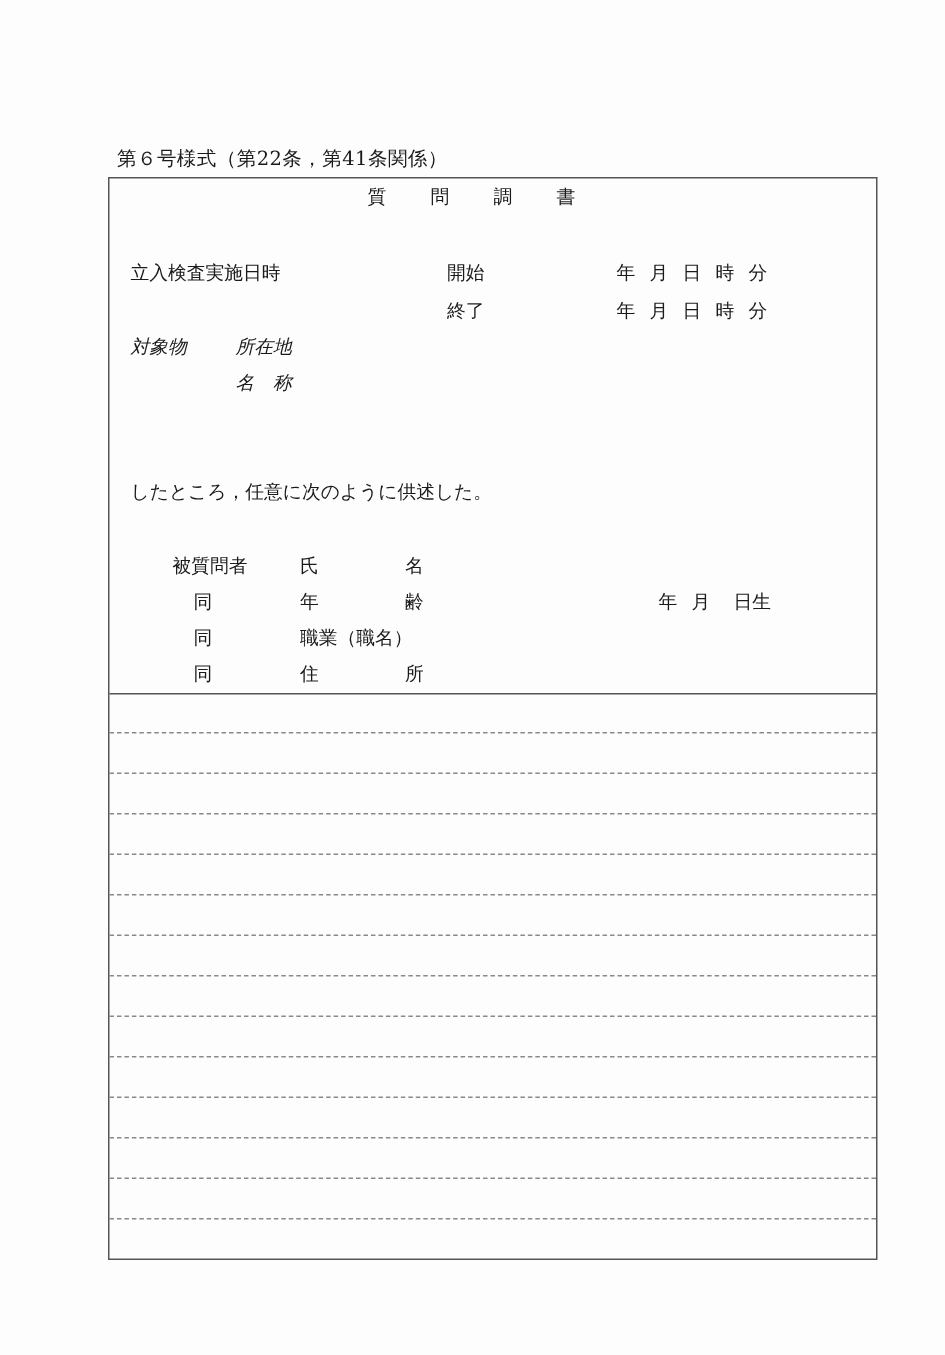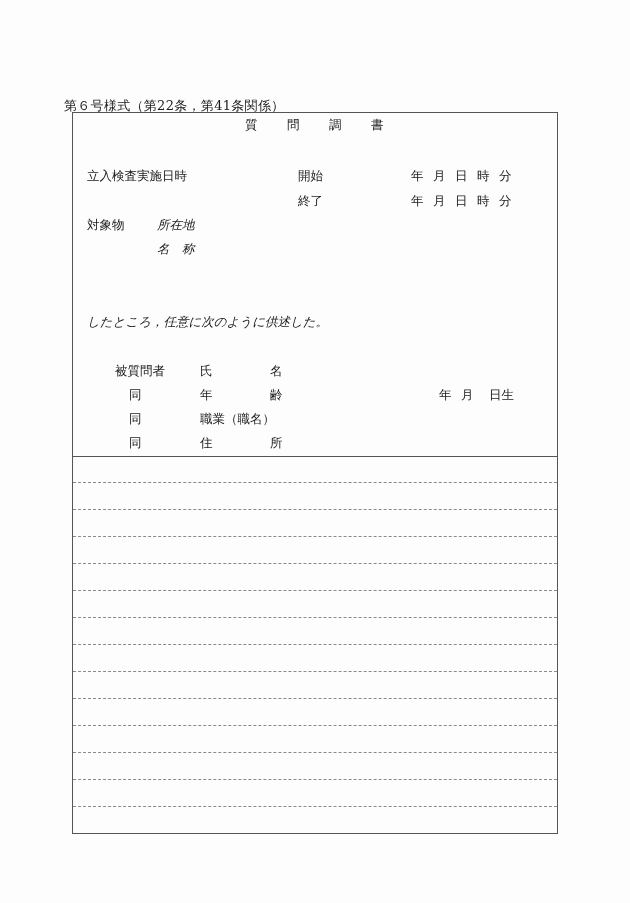--- a/index.html
+++ b/index.html
@@ -1,21 +1,21 @@
 <!DOCTYPE html>
 <html><head>
 <meta charset="utf-8">
 <style>
   html, body { margin:0; padding:0; }
   body { width:630px; height:903px; background:#fdfdfd; position:relative; overflow:hidden;
          font-family:"DejaVu Serif","Liberation Serif",serif; color:#1a1a1a; }
   .abs { position:absolute; white-space:nowrap; }
-  .form-header { left:64px; top:97px; font-size:13px; letter-spacing:0.3px; }
-  .frame { position:absolute; left:72px; top:112px; width:484px; height:720px;
-           border:1.3px solid #555; box-sizing:content-box; }
+  .form-header { left:78px; top:97px; font-size:13px; letter-spacing:0.3px; }
+  .frame { position:absolute; left:72px; top:118px; width:484px; height:720px;
+           border:1.3px solid #555; box-sizing:content-box;padding-left:27px; }
   .t { font-size:12.5px; }
   .title span { display:inline-block; width:42px; }
   .divider { position:absolute; left:0; right:0; top:343px; border-top:1.3px solid #555; }
   .rule { position:absolute; left:0; right:0; border-top:1px dashed #8a8a8a; }
   .dt span { display:inline-block; width:22px; }
 </style>
 </head>
 <body>
 
 <div class="abs form-header">第６号様式（第22条，第41条関係）</div>
@@ -29,25 +29,25 @@
   <div class="abs t" style="left:14px; top:55px;font-family:Liberation Serif, serif;">立入検査実施日時</div>
   <div class="abs t" style="left:225px; top:55px;">開始</div>
   <div class="abs t dt" style="left:338px; top:55px;">
     <span>年</span><span>月</span><span>日</span><span>時</span><span>分</span>
   </div>
   <div class="abs t" style="left:225px; top:80px;font-family:Liberation Serif, serif;">終了</div>
   <div class="abs t dt" style="left:338px; top:80px;">
     <span>年</span><span>月</span><span>日</span><span>時</span><span>分</span>
   </div>
 
-  <div class="abs t" style="left:14px; top:104px;">対象物</div>
+  <div class="abs t" style="left:14px; top:104px;font-style:italic;">対象物</div>
   <div class="abs t" style="left:84px; top:104px;font-style:italic;">所在地</div>
   <div class="abs t" style="left:84px; top:128px;font-style:italic;">名　称</div>
 
-  <div class="abs t" style="left:14px; top:201px;font-style:italic;">したところ，任意に次のように供述した。</div>
+  <div class="abs t" style="left:14px; top:201px;">したところ，任意に次のように供述した。</div>
 
   <div class="abs t" style="left:42px; top:250px;">被質問者</div>
   <div class="abs t" style="left:127px; top:250px;">氏</div>
   <div class="abs t" style="left:197px; top:250px;">名</div>
 
   <div class="abs t" style="left:56px; top:274px;">同</div>
   <div class="abs t" style="left:127px; top:274px;">年</div>
   <div class="abs t" style="left:197px; top:274px;">齢</div>
   <div class="abs t" style="left:366px; top:274px;font-family:Liberation Serif, serif;">
     <span style="display:inline-block;width:22px;">年</span><span style="display:inline-block;width:28px;">月</span><span>日生</span>

